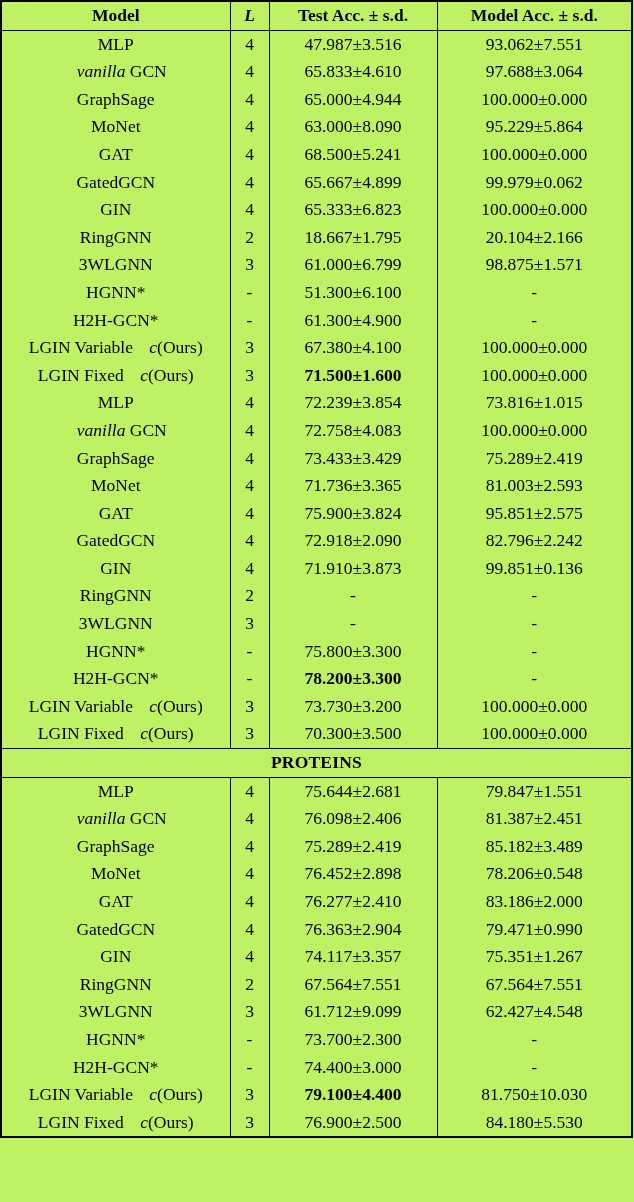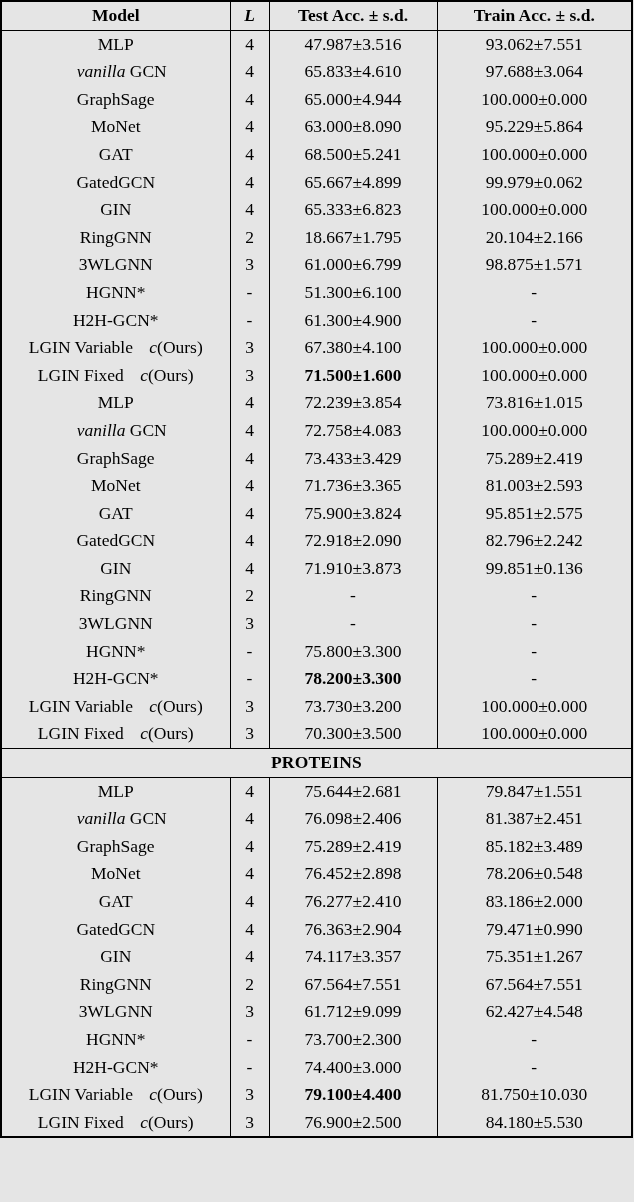--- a/index.html
+++ b/index.html
@@ -3,21 +3,21 @@
 <meta charset="utf-8">
 <style>
   html, body {
     margin: 0;
     padding: 0;
     background: #ffffff;
   }
   .page {
     width: 634px;
     height: 1202px;
-    background: #e5e5e5;
+    background: #bef264;
     box-sizing: border-box;
     font-family: "Liberation Serif", serif;
     color: #000000;
   }
   table.results {
     border-collapse: collapse;
     width: 631px;
     table-layout: fixed;
     border: 2px solid #000000;
     margin: 0;
@@ -62,21 +62,21 @@
       <col class="c-model">
       <col class="c-l">
       <col class="c-test">
       <col class="c-train">
     </colgroup>
     <thead>
       <tr>
         <th>Model</th>
         <th class="sep italic">L</th>
         <th class="sep">Test Acc. ± s.d.</th>
-        <th class="sep">Train Acc. ± s.d.</th>
+        <th class="sep">Model Acc. ± s.d.</th>
       </tr>
     </thead>
     <tbody>
 
         <tr>
           <td class="model-cell">MLP</td>
           <td class="sep">4</td>
           <td class="sep">47.987±3.516</td>
           <td class="sep">93.062±7.551</td>
         </tr>

